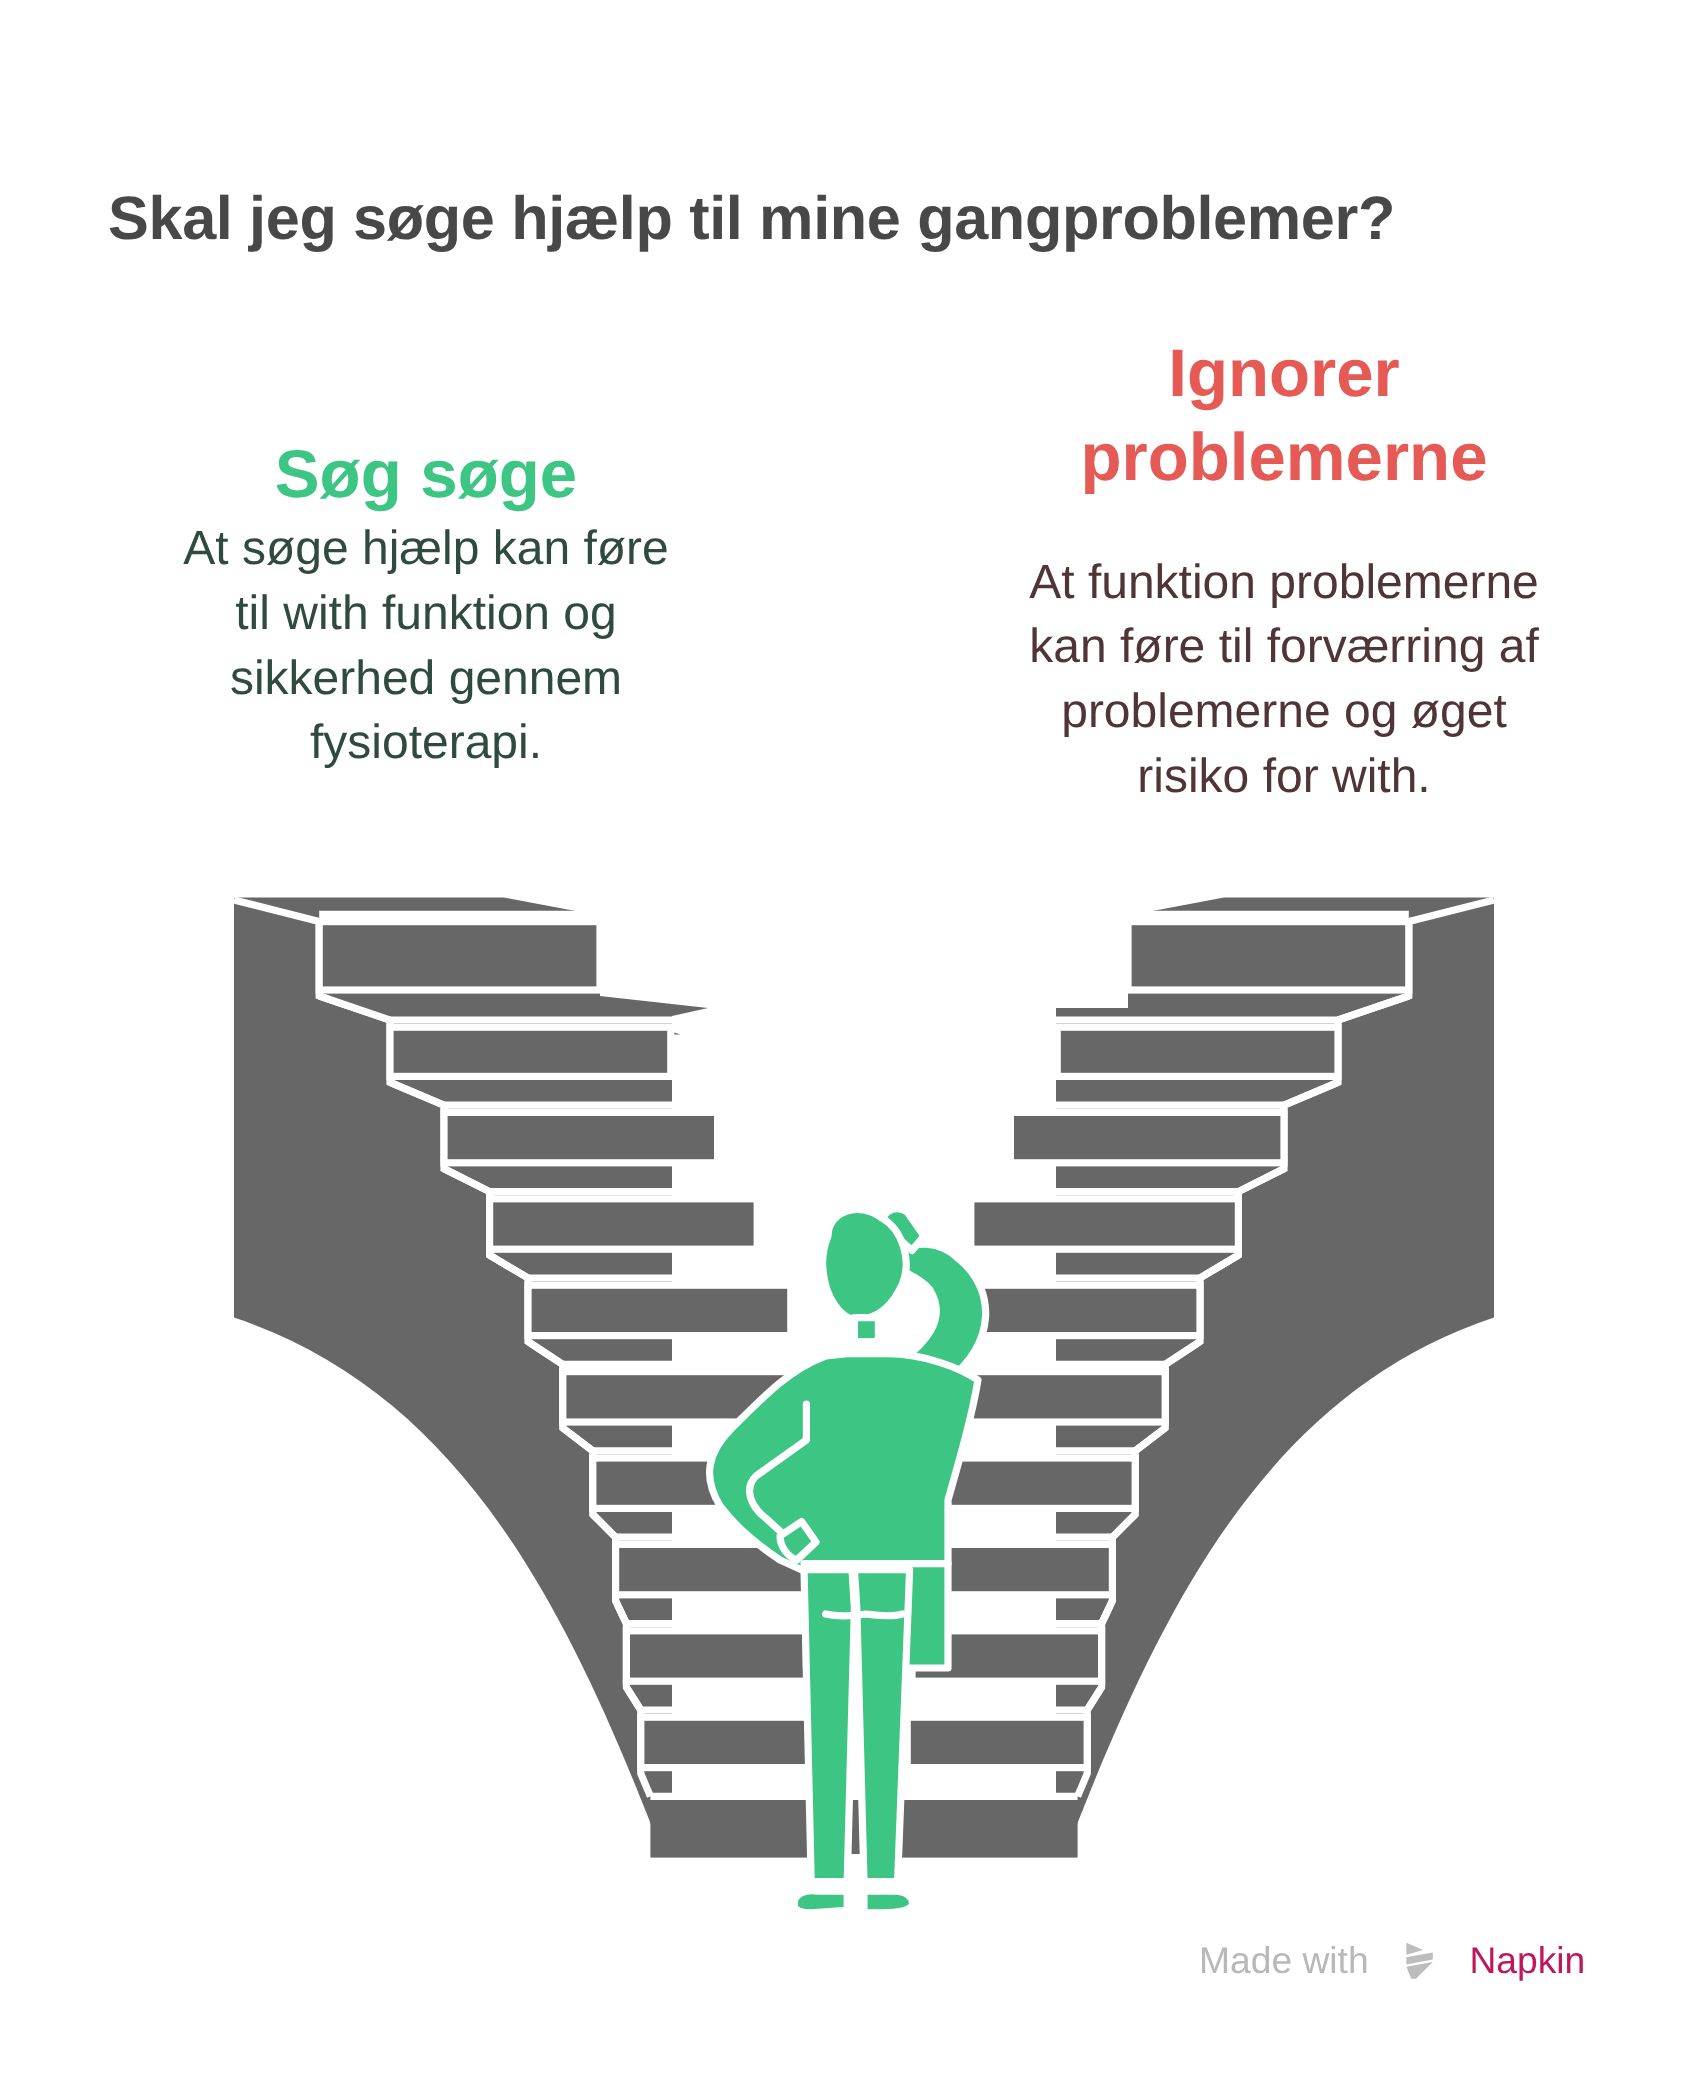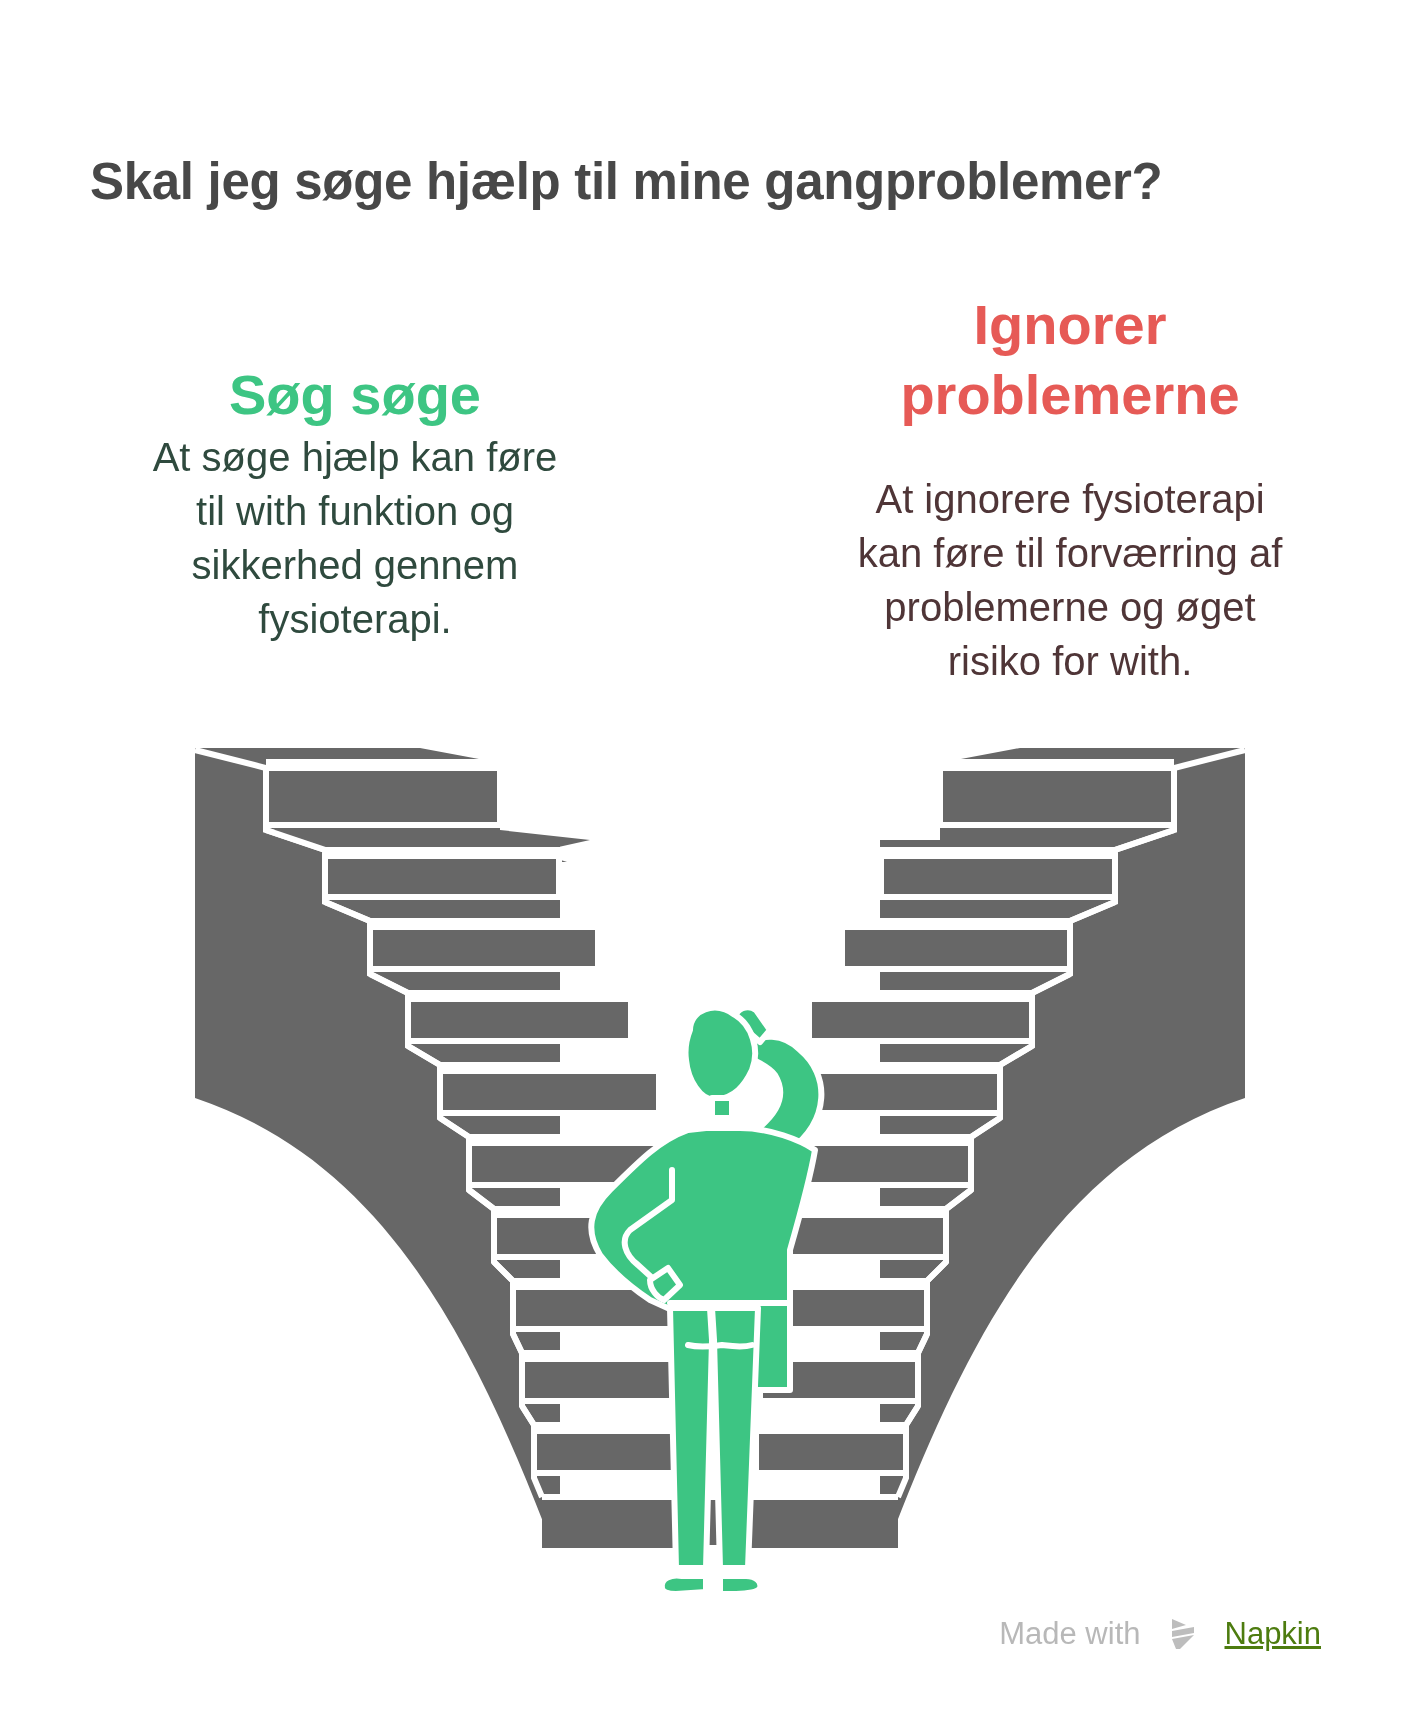--- a/index.html
+++ b/index.html
@@ -2,31 +2,31 @@
 <html><head>
 <meta charset="utf-8">
 <style>
   html, body { margin: 0; padding: 0; background: #ffffff; }
   body { width: 1404px; height: 1733px; position: relative; overflow: hidden;
          font-family: "Liberation Sans", "DejaVu Sans", sans-serif; }
   .title { position: absolute; left: 86px; top: 148px; font-size: 51px; font-weight: 700;
            color: #484848; letter-spacing: -0.3px; white-space: nowrap; margin: 4px; }
   .col { position: absolute; text-align: center; }
   .col-left { left: 110px; width: 490px; top: 360px; }
-  .col-right { left: 800px; width: 540px; top: 290px; }
+  .col-right { left: 800px; width: 540px; top: 276px; }
   .heading { font-size: 56px; font-weight: 700; line-height: 70px; margin: 0; }
   .heading.green { color: #3dc583; }
   .heading.red { color: #e65a56; }
   .desc { font-size: 40px; line-height: 54px; margin: 0; }
   .desc.green { color: #2f4a3e; }
   .desc.red { color: #4f3537; margin-top: 42px; }
   .illus { position: absolute; left: 0; top: 0; }
   .footer { position: absolute; right: 83px; top: 1616px; font-size: 31px; color: #b8b8b8;
             display: flex; align-items: center; gap: 27px; }
-  .footer .brand { color: #4d7c0f; text-decoration: underline; }
+  .footer .brand { color: #be185d; }
 </style>
 </head>
 <body>
 
 <h1 class="title">Skal jeg søge hjælp til mine gangproblemer?</h1>
 
 <div class="col col-left">
   <p class="heading green">Søg søge</p>
   <p class="desc green">
     <span>At søge hjælp kan føre</span><br>
@@ -35,21 +35,21 @@
     <span>fysioterapi.</span>
   </p>
 </div>
 
 <div class="col col-right">
   <p class="heading red">
     <span>Ignorer</span><br>
     <span>problemerne</span>
   </p>
   <p class="desc red">
-    <span>At ignorere fysioterapi</span><br>
+    <span>At funktion problemerne</span><br>
     <span>kan føre til forværring af</span><br>
     <span>problemerne og øget</span><br>
     <span>risiko for with.</span>
   </p>
 </div>
 
 <svg class="illus" width="1404" height="1733" viewBox="0 0 1404 1733">
   <defs>
 
     <g id="stair-left">

